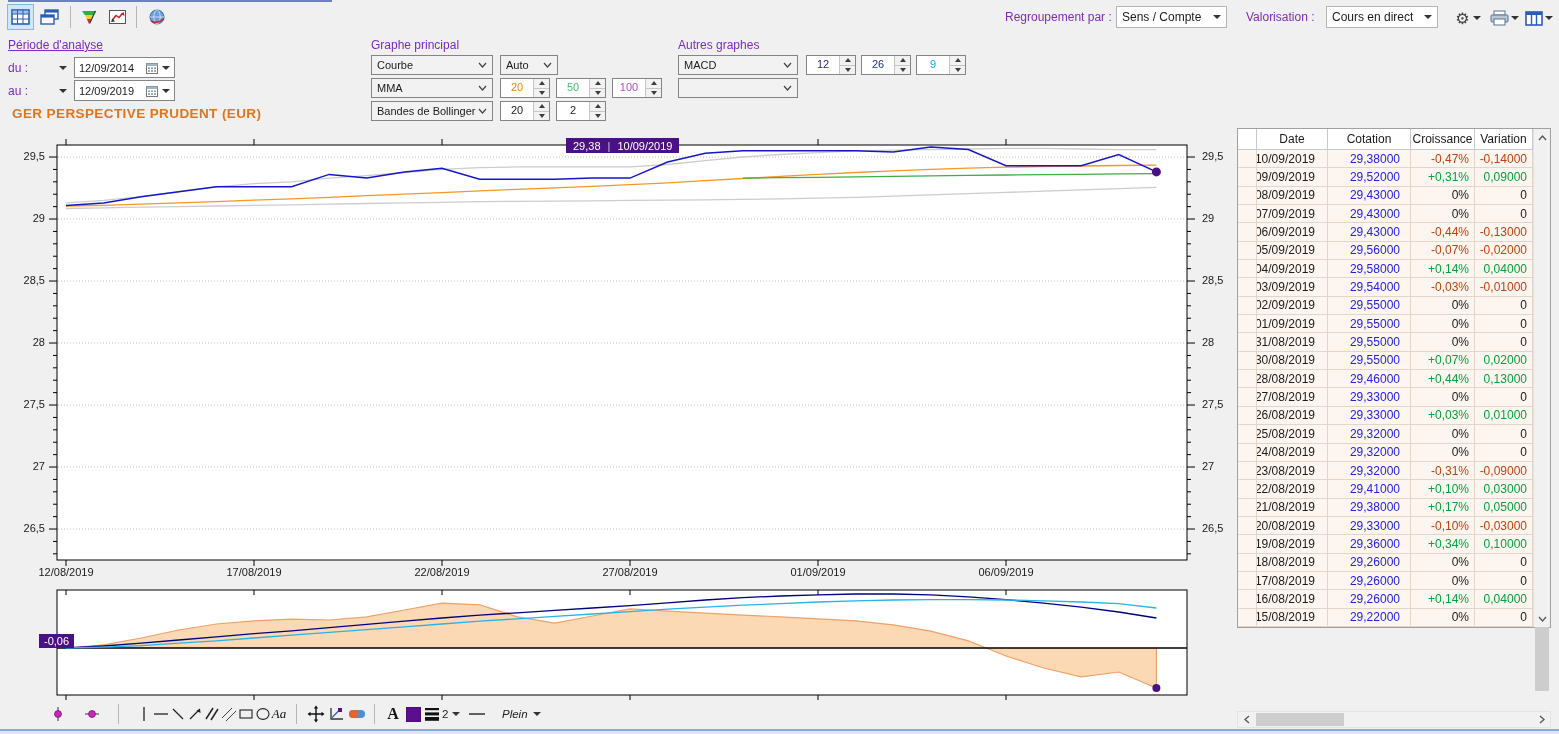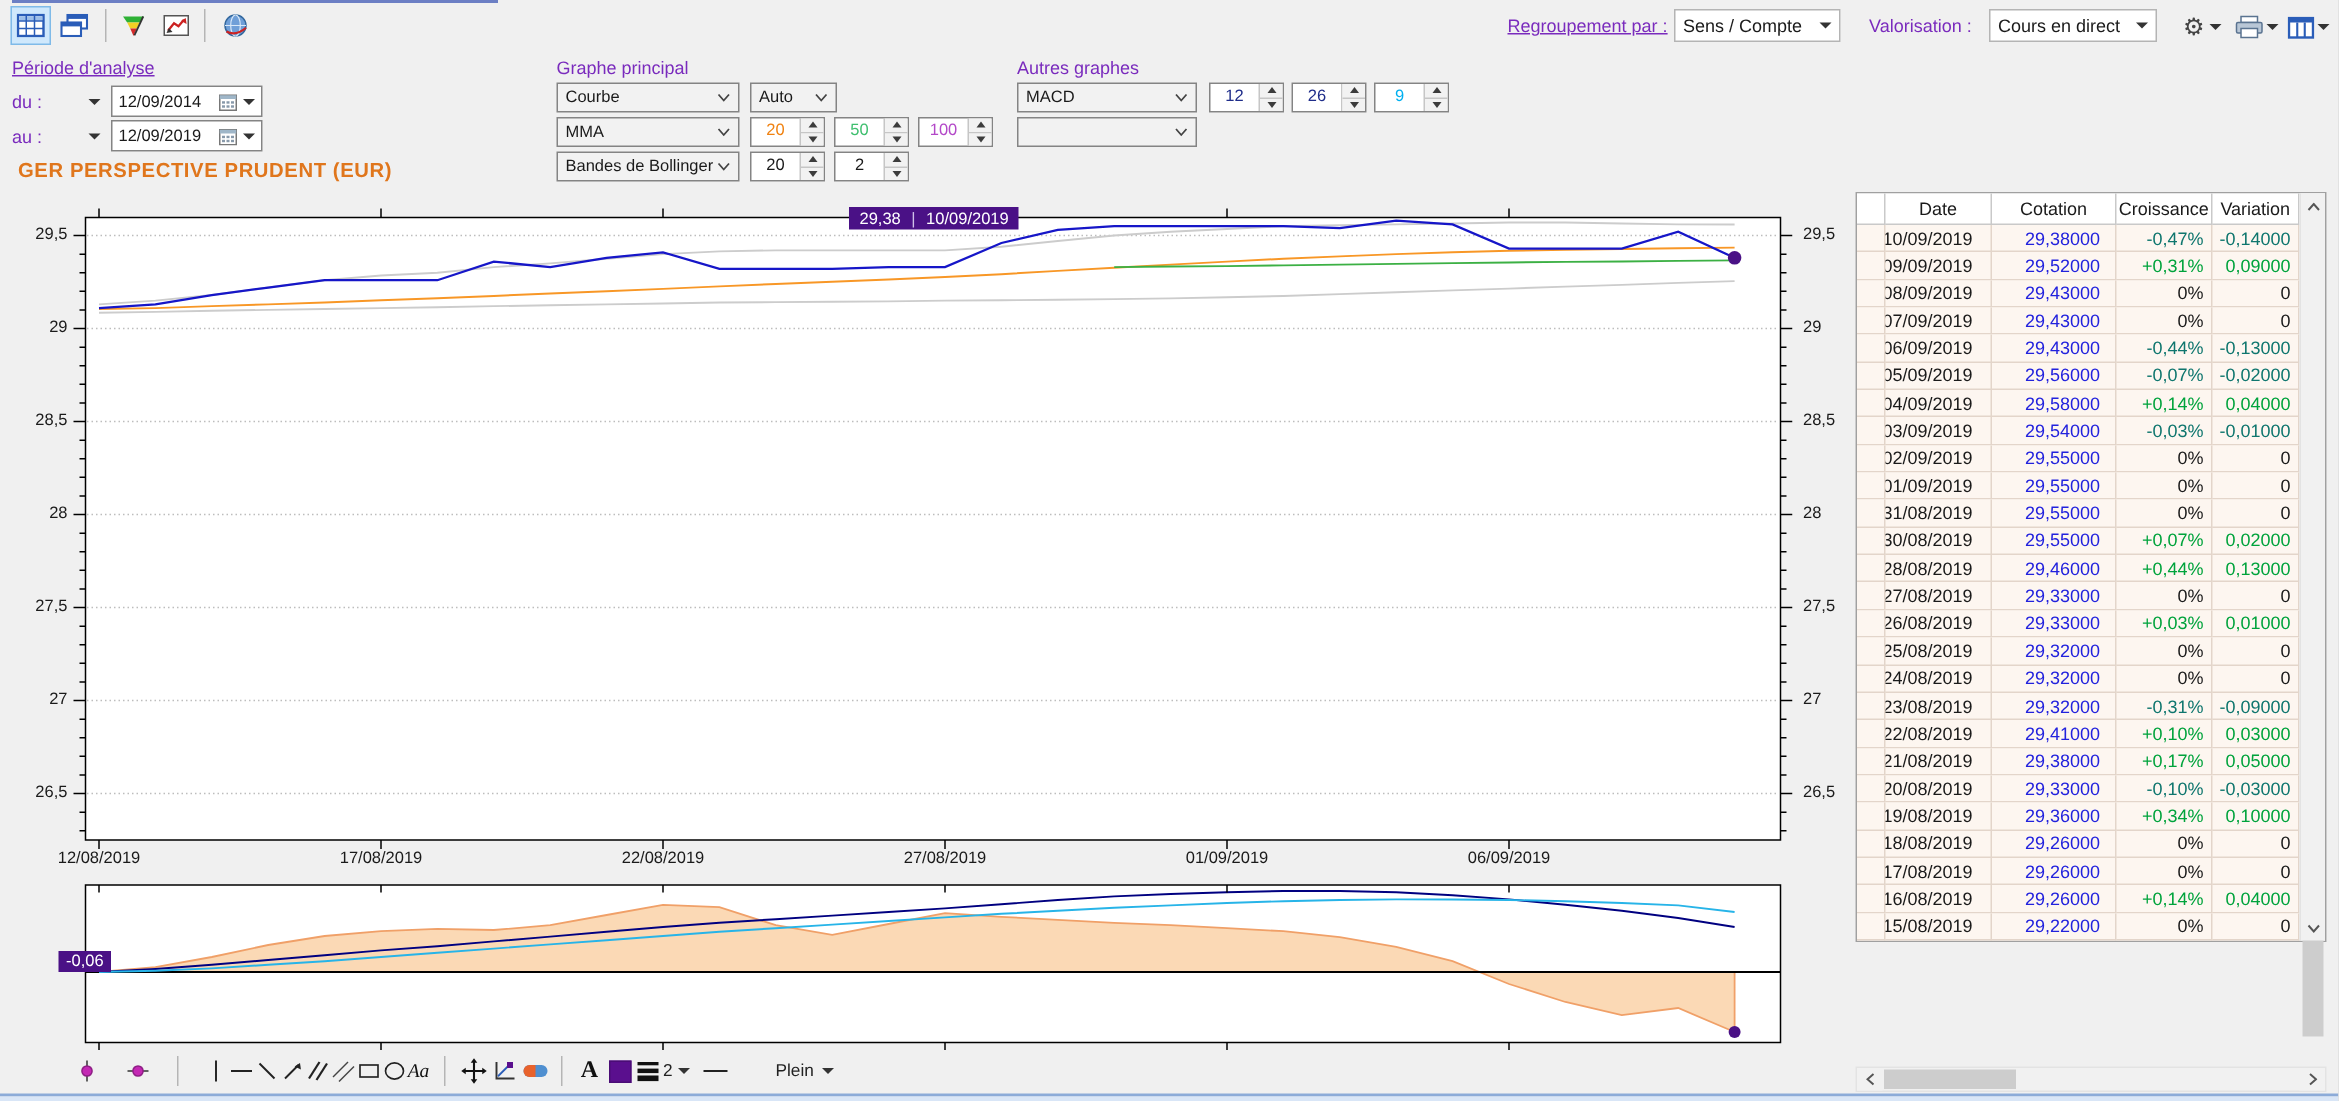--- a/index.html
+++ b/index.html
@@ -48,21 +48,21 @@
           border:1px solid #a0a0a0;box-sizing:border-box;}
   .thead{display:flex;height:21px;background:#ffffff;}
   .thead .tc{display:flex;align-items:center;justify-content:center;font-size:12px;
              border-right:1px solid #c9c9c9;border-bottom:1px solid #c9c9c9;box-sizing:border-box;}
   .tbody{position:absolute;top:21px;left:0;right:17px;bottom:0;display:flex;flex-direction:column;}
   .trow{flex:1;display:flex;background:#fdf6f0;min-height:0;}
   .trow .tc{display:flex;align-items:center;justify-content:flex-end;font-size:12px;box-sizing:border-box;
             border-right:1px solid #e3d5ca;border-bottom:1px solid #e3d5ca;overflow:hidden;}
   .w0{width:19px;} .wd{width:71px;} .wc{width:83px;} .wg{width:64px;} .wv{flex:1;}
   .cdate{padding-right:12px;} .ccot{padding-right:10px;color:#2222dd;} .ccro{padding-right:5px;} .cvar{padding-right:5px;}
-  .pos{color:#00a33c;} .neg{color:#0f766e;} .zero{color:#1a1a1a;}
+  .pos{color:#00a33c;} .neg{color:#c2410c;} .zero{color:#1a1a1a;}
   .vscroll{position:absolute;top:0;right:0;width:17px;height:100%;background:#f1f1f1;border-left:1px solid #e3e3e3;box-sizing:border-box;}
   .sarrow{position:absolute;display:flex;align-items:center;justify-content:center;background:#f1f1f1;}
   .vthumb{position:absolute;left:1px;width:14px;background:#cdcdcd;}
   .hscroll{position:absolute;left:1237px;top:711px;width:314px;height:17px;background:#f1f1f1;border:1px solid #e3e3e3;box-sizing:border-box;}
   .hthumb{position:absolute;top:1px;height:13px;background:#cdcdcd;}
   
   .dtool{position:absolute;top:702px;width:20px;height:24px;display:flex;align-items:center;justify-content:center;}
   .bsep{position:absolute;top:704px;width:1px;height:20px;background:#b5b5b5;}
   .txt-tool{font-family:"Liberation Serif",serif;font-style:italic;font-size:13px;color:#111;}
   .font-tool{font-family:"Liberation Serif",serif;font-weight:bold;font-size:16px;color:#111;}
@@ -115,21 +115,21 @@
   <div class="vsep" style="left:136px;"></div>
   <div class="tbtn" style="left:143px;width:27px;">
     <svg width="18" height="16">
         <circle cx="9" cy="8" r="7" fill="#6f9fd8" stroke="#33689e"></circle>
         <ellipse cx="9" cy="8" rx="3.2" ry="7" fill="none" stroke="#d8e8f8" stroke-width=".8"></ellipse>
         <line x1="2" y1="8" x2="16" y2="8" stroke="#d8e8f8" stroke-width=".8"></line>
         <path d="M3,12 Q9,15.5 16,9.5" stroke="#cc2222" stroke-width="1.5" fill="none"></path>
       </svg>
   </div>
 
-  <div class="plabel" style="left:1005px;top:10px;text-decoration:underline;">Regroupement par :</div>
+  <div class="plabel" style="left:1005px;top:10px;">Regroupement par :</div>
   <div class="combo white" style="left:1116px;top:6px;width:111px;">
     <span class="cval">Sens / Compte</span>
     <span class="tri-dn"></span>
   </div>
   <div class="plabel" style="left:1246px;top:10px;">Valorisation :</div>
   <div class="combo white" style="left:1326px;top:6px;width:112px;">
     <span class="cval">Cours en direct</span>
     <span class="tri-dn"></span>
   </div>
   <div class="tbtn" style="left:1452px;top:5px;width:32px;">
@@ -754,20 +754,20 @@
   </div>
   <div class="ddlabel" style="left:442px;gap:4px;">
     <span>2</span>
     <span class="tri-dn"></span>
   </div>
   <div class="dtool" style="left:466px;width:22px;">
     <svg width="18" height="6">
         <line x1="1" y1="3" x2="17" y2="3" stroke="#222" stroke-width="1.4"></line>
       </svg>
   </div>
-  <div class="ddlabel" style="left:517px;gap:5px;">
+  <div class="ddlabel" style="left:502px;gap:5px;font-style:italic;">
     <span>Plein</span>
     <span class="tri-dn"></span>
   </div>
 
   <div class="bottom-line"></div>
   <div class="bottom-under"></div>
 </div>
 
 </body></html>

